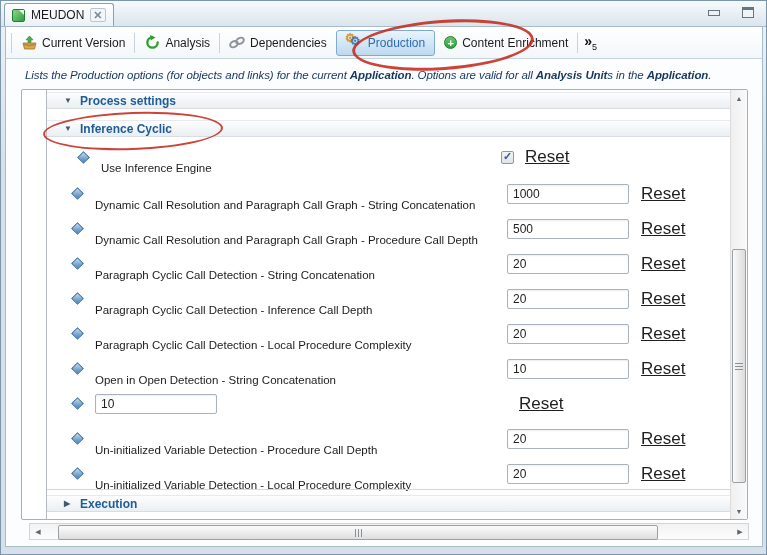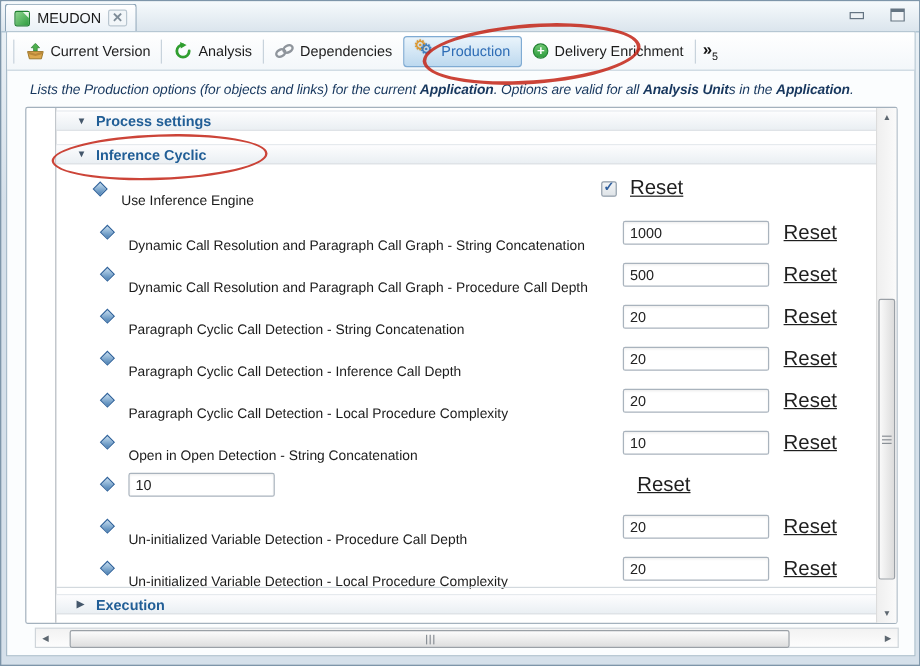--- a/index.html
+++ b/index.html
@@ -65,21 +65,21 @@
     font-weight:bold;font-size:12px;color:#215e96;}
   .tw{font-size:8px;color:#44576b;width:9px;}
   .hdr-process{top:91px;}
   .hdr-inference{top:119px;}
   .hdr-execution{top:494px;}
   .pre-exec-line{position:absolute;left:46px;top:488px;width:683px;height:1px;background:#d3d9de;}
   
   .checkbox-row{position:absolute;left:46px;top:139px;width:660px;height:34px;
     display:grid;grid-template-columns:22px 400px auto;align-items:center;
     padding-left:32px;box-sizing:border-box;}
-  .rows{position:absolute;left:64px;top:175px;width:672px;}
+  .rows{position:absolute;left:52px;top:175px;width:672px;}
   .opt-row{height:35px;display:grid;grid-template-columns:22px 412px 122px auto;
     align-items:center;padding-left:20px;box-sizing:border-box;}
   .diamond{width:9px;height:9px;transform:rotate(45deg);
     background:linear-gradient(135deg,#c3dcef,#4a80b4);border:1px solid #31649c;box-sizing:border-box;}
   .opt-label{font-size:11.5px;color:#1c1c1c;white-space:nowrap;margin-top:22px;}
   .opt-input{width:122px;height:20px;border:1px solid #a9b3bd;border-radius:2px;
     font-family:"Liberation Sans",sans-serif;font-size:12px;color:#222;padding:0 5px;
     box-sizing:border-box;box-shadow:inset 0 1px 2px rgba(0,0,0,0.07);}
   .reset-cell{padding-left:12px;}
   .reset-link{font-size:17px;color:#1f1f1f;text-decoration:underline;cursor:pointer;}
@@ -169,21 +169,21 @@
     </div>
     <div class="tb-tab selected">
       <span class="gears">
         <span class="gear-b">⚙</span>
         <span class="gear-f">⚙</span>
       </span>
       <span>Production</span>
     </div>
     <div class="tb-tab">
       <span class="plus-circle">+</span>
-      <span>Delivery Enrichment</span>
+      <span>Content Enrichment</span>
     </div>
     <div class="tb-sep"></div>
     <div class="ovf">
       <span class="ovf-chevron">»</span>
       <span class="ovf-count">5</span>
     </div>
   </div>
 
   <div class="description">
     <span>Lists the Production options (for objects and links) for the current </span><b>Application</b><span>. Options are valid for all </span><b>Analysis Unit</b><span>s in the </span><b>Application</b><span>.</span>

